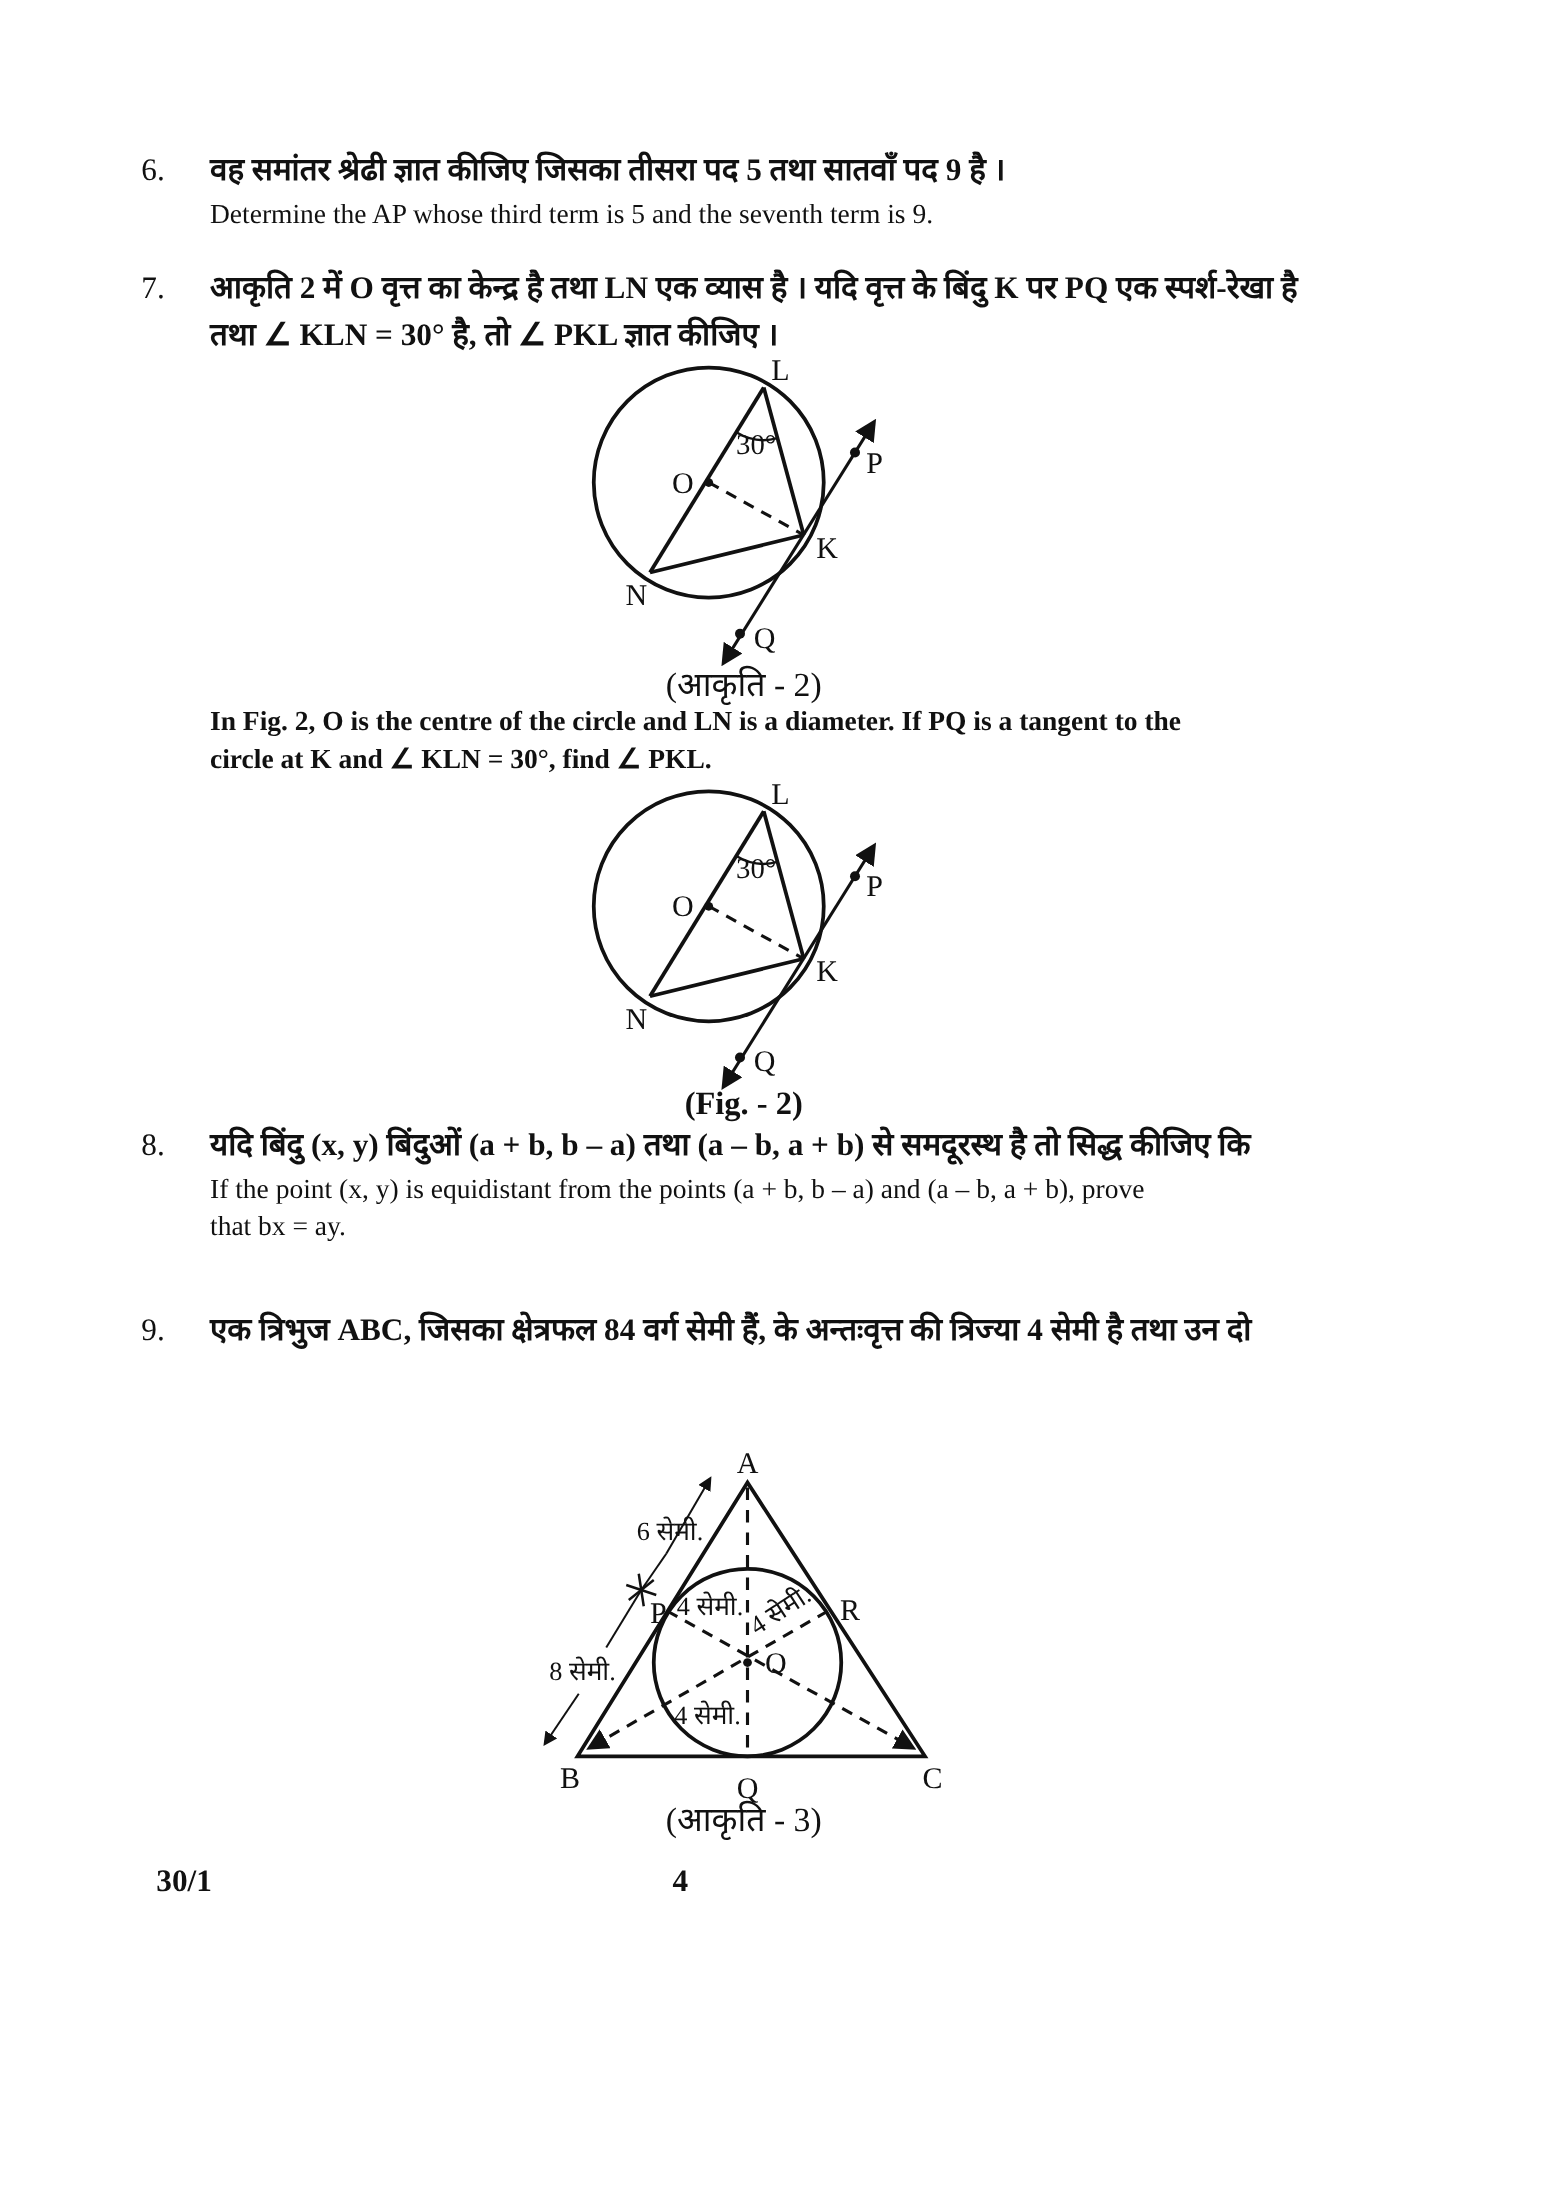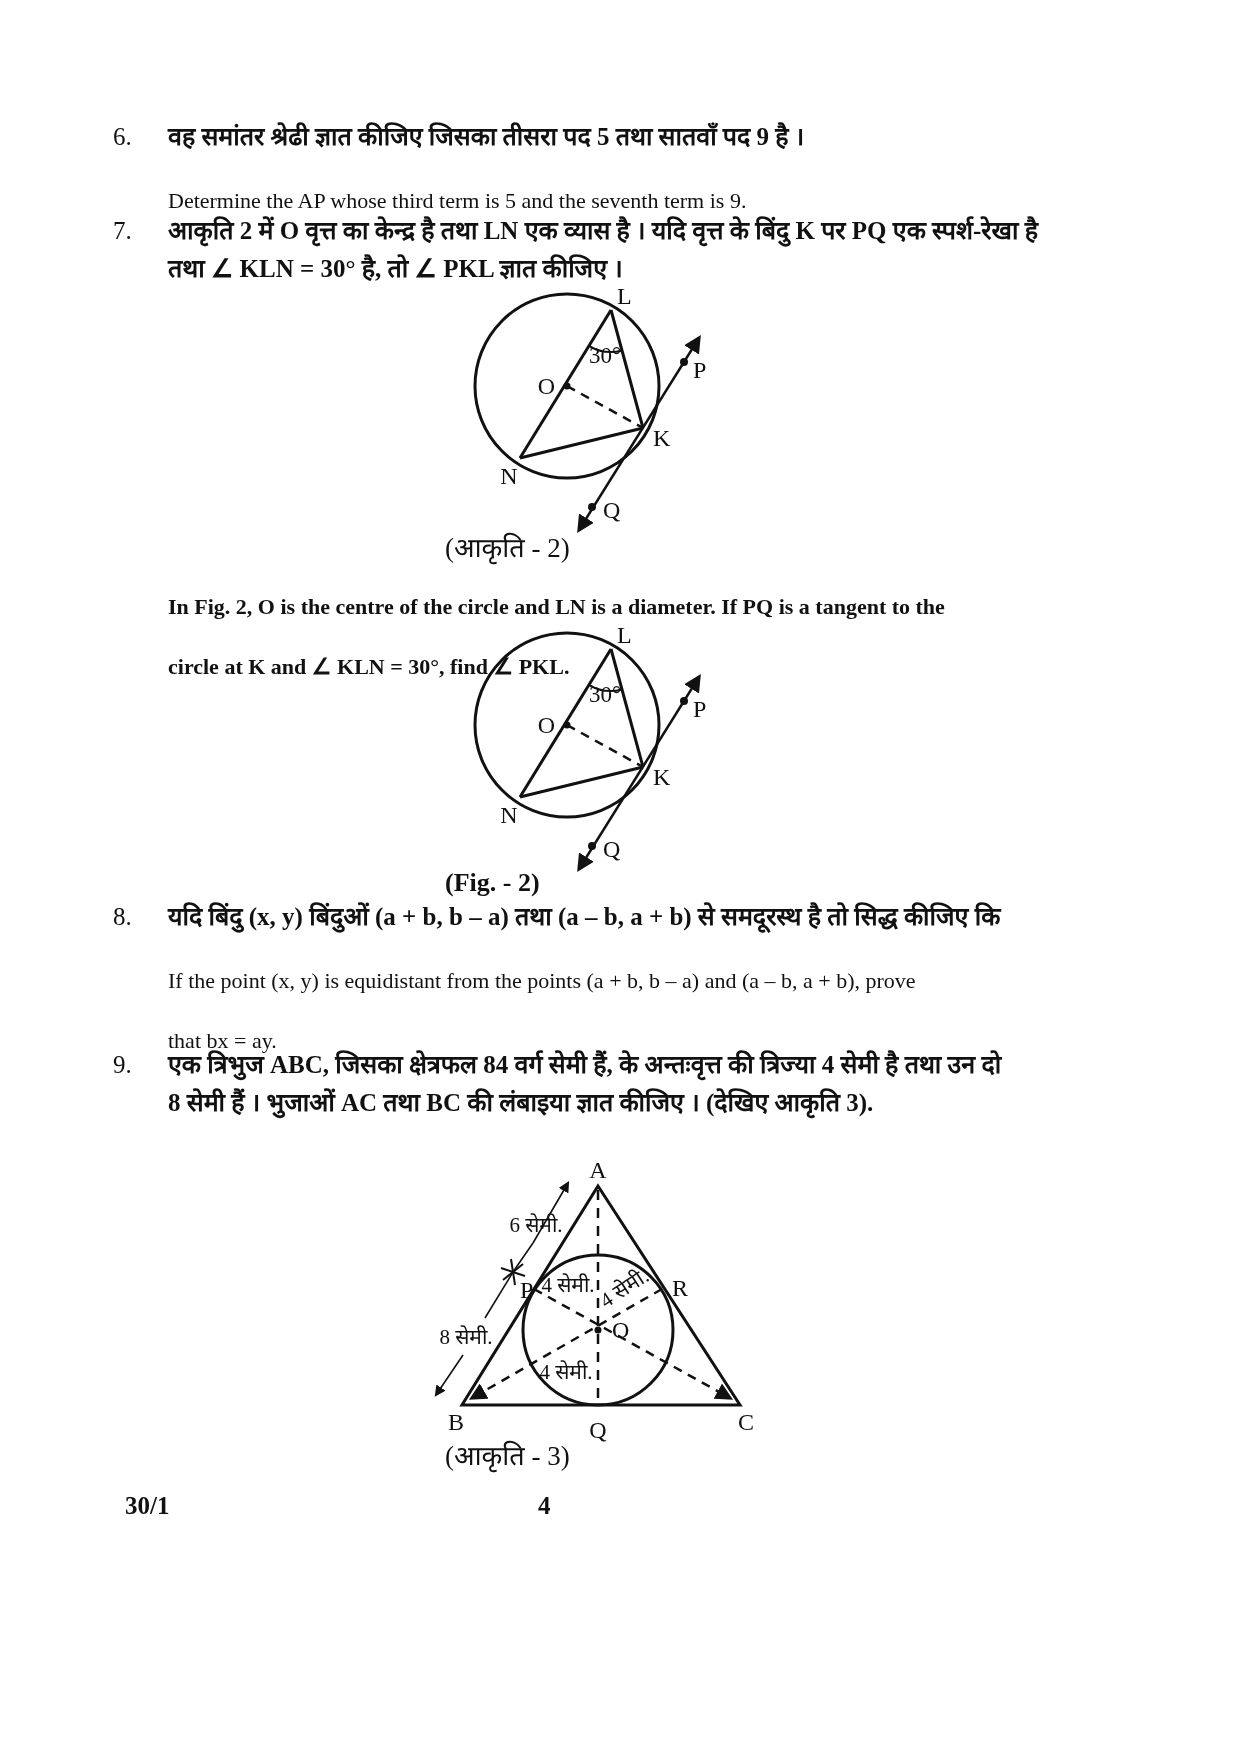--- a/index.html
+++ b/index.html
@@ -4,22 +4,22 @@
 <style>
   html,body { margin:0; padding:0; background:#ffffff; }
   .page {
     position:relative; width:1241px; height:1755px; background:#ffffff;
     color:#111; font-family:"Liberation Serif", serif; overflow:hidden;
   }
   .question { position:absolute; left:113px; display:flex; align-items:flex-start; }
   .qnum { width:55px; flex:none; font-size:25px; line-height:38px; }
   .qbody { width:885px; }
   .hline { font-size:25px; line-height:38px; white-space:nowrap;font-weight:bold; }
-  .eline { font-size:22px; line-height:30px; white-space:nowrap;margin-top:30px; }
-  .caption { position:absolute; left:445px; width:330px; font-size:27px; }
+  .eline { font-size:22px; line-height:30px; white-space:nowrap; }
+  .caption { position:absolute; left:430px; width:330px; text-align:center; font-size:27px; }
   .caption.bold { font-weight:bold; font-size:26px; }
   .figure { position:absolute; }
   svg text { font-family:"Liberation Serif", serif; fill:#111; }
   svg .lbl  { font-size:24px; }
   svg .dim  { font-size:21px; }
   svg .ang  { font-size:23px; }
   svg line, svg circle.shape, svg path.shape, svg polygon.shape { stroke:#111; fill:none; }
   .footer-item { position:absolute; font-weight:bold; font-size:25px; }
 </style>
 </head>
@@ -111,21 +111,20 @@
       <div class="hline">यदि बिंदु (x, y) बिंदुओं (a + b, b – a) तथा (a – b, a + b) से समदूरस्थ है तो सिद्ध कीजिए कि</div>
       <div class="eline">If the point (x, y) is equidistant from the points (a + b, b – a) and (a – b, a + b), prove</div>
       <div class="eline">that bx = ay.</div>
     </div>
   </div>
 
   <div class="question" style="top:1046px;">
     <div class="qnum">9.</div>
     <div class="qbody">
       <div class="hline">एक त्रिभुज ABC, जिसका क्षेत्रफल 84 वर्ग सेमी हैं, के अन्तःवृत्त की त्रिज्या 4 सेमी है तथा उन दो</div>
-      <div class="hline">8 सेमी हैं । भुजाओं AC तथा BC की लंबाइया ज्ञात कीजिए । (देखिए आकृति 3).</div>
     </div>
   </div>
 
   <svg class="figure" style="left:400px; top:1158px;" width="380" height="290" viewBox="0 0 380 290">
     <defs>
       <marker id="a3" viewBox="0 0 10 10" refX="8" refY="5" markerWidth="7" markerHeight="7" orient="auto-start-reverse">
         <path d="M0,0 L10,5 L0,10 z" fill="#111"></path>
       </marker>
     </defs>
     <path class="shape" d="M198,28 L62,247 L340,247 Z" stroke-width="3"></path>

